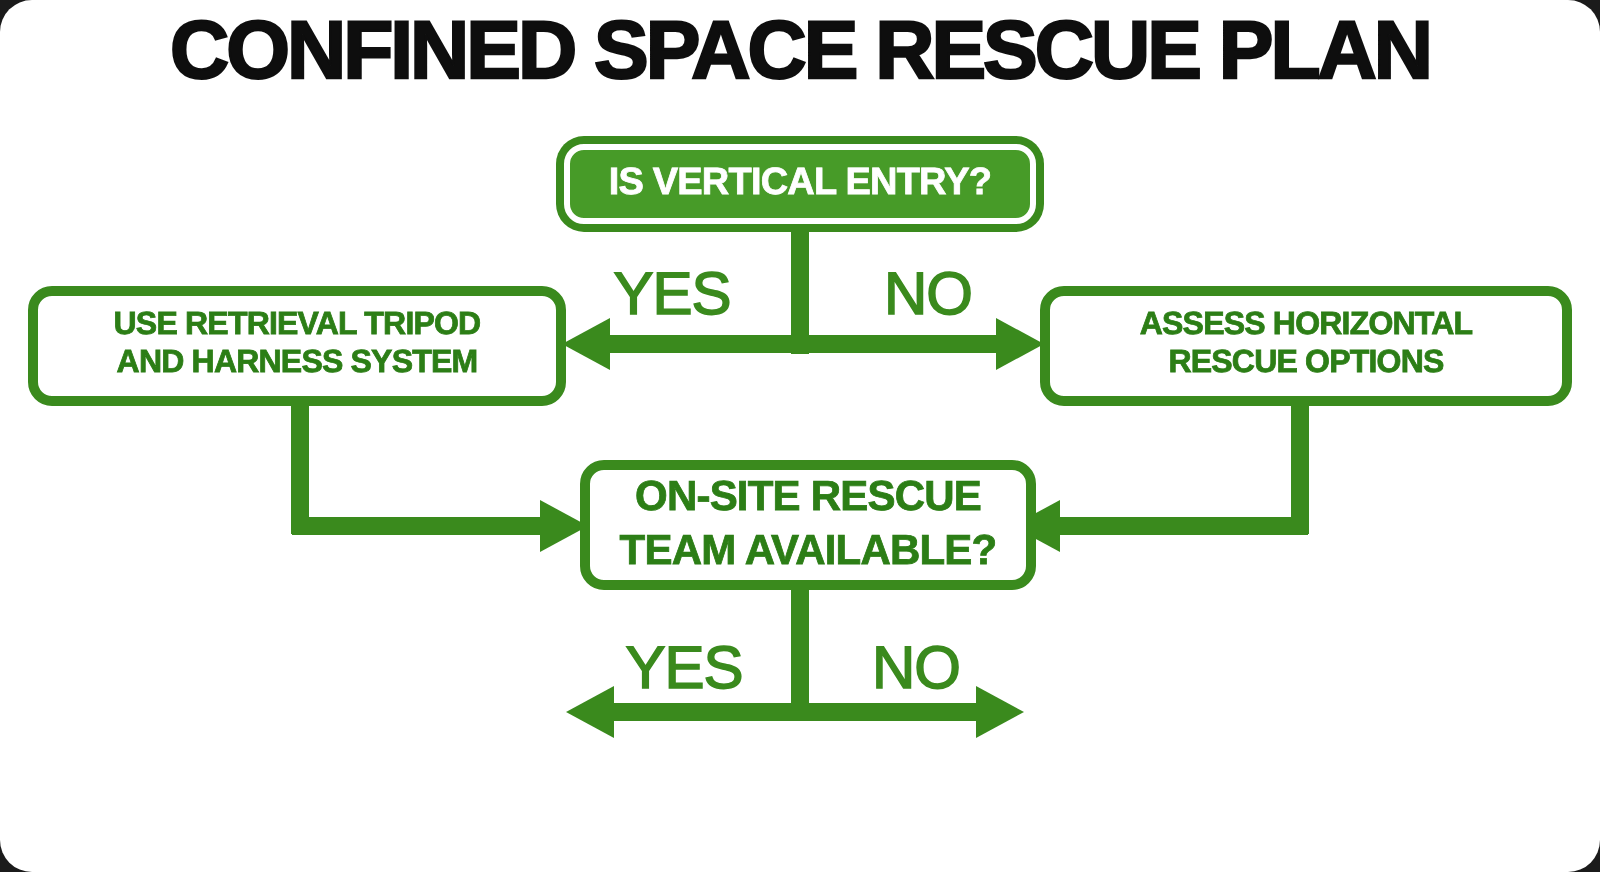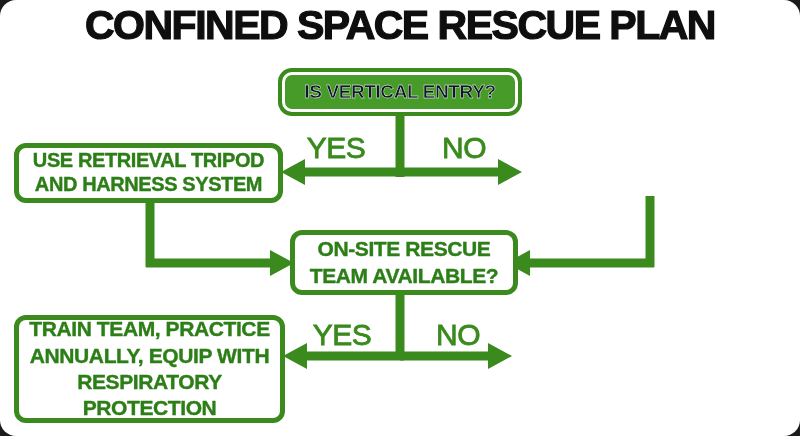--- a/index.html
+++ b/index.html
@@ -20,26 +20,26 @@
     color:var(--ink);letter-spacing:-1.5px;
     -webkit-text-stroke:1.2px var(--ink);
   }
   .connectors{position:absolute;left:0;top:0;}
   .cl{stroke:var(--green);stroke-width:9;}
   .ah{fill:var(--green);}
   .node{
     position:absolute;display:flex;align-items:center;justify-content:center;
     text-align:center;white-space:pre-line;
     background:#fff;border:5px solid var(--green);border-radius:12px;
-    color:var(--text);font-weight:bold;font-size:20px;line-height:1.18;
+    color:var(--text);font-weight:bold;font-size:16px;line-height:1.18;
     letter-spacing:-0.4px;-webkit-text-stroke:0.4px var(--text);
     box-sizing:border-box;padding:2px 6px;
   }
   .decision{
-    background:var(--fill);color:#0f172a;border:3px solid #ffffff;
+    background:var(--fill);color:#ffffff;border:3px solid #ffffff;
     box-shadow:0 0 0 4px var(--green);border-radius:10px;
     font-size:19px;-webkit-text-stroke:0.4px #ffffff;
   }
   .big{font-size:21px;line-height:1.26;}
   .edge-label{
     position:absolute;font-size:30px;font-weight:normal;color:var(--green);
     letter-spacing:-0.5px;text-align:center;
     -webkit-text-stroke:0.8px var(--green);
   }
 </style>
@@ -74,25 +74,24 @@
   </svg>
 
   <div class="node decision" style="left:282px;top:72px;width:236px;height:40px">IS VERTICAL ENTRY?</div>
 
   <div class="edge-label" style="left:300px;top:131px;width:72px">YES</div>
   <div class="edge-label" style="left:432px;top:131px;width:64px">NO</div>
 
   <div class="node" style="left:14px;top:143px;width:269px;height:60px">USE RETRIEVAL TRIPOD
 AND HARNESS SYSTEM</div>
 
+  <div class="node" style="left:520px;top:143px;width:266px;height:60px">ASSESS HORIZONTAL
+RESCUE OPTIONS</div>
 
   <div class="node big" style="left:290px;top:230px;width:228px;height:65px">ON-SITE RESCUE
 TEAM AVAILABLE?</div>
 
   <div class="edge-label" style="left:306px;top:318px;width:72px">YES</div>
   <div class="edge-label" style="left:428px;top:318px;width:60px">NO</div>
 
-  <div class="node big" style="left:14px;top:315px;width:271px;height:108px">TRAIN TEAM, PRACTICE
-ANNUALLY, EQUIP WITH
-RESPIRATORY PROTECTION</div>
 
 
 </div>
 
 </body></html>

